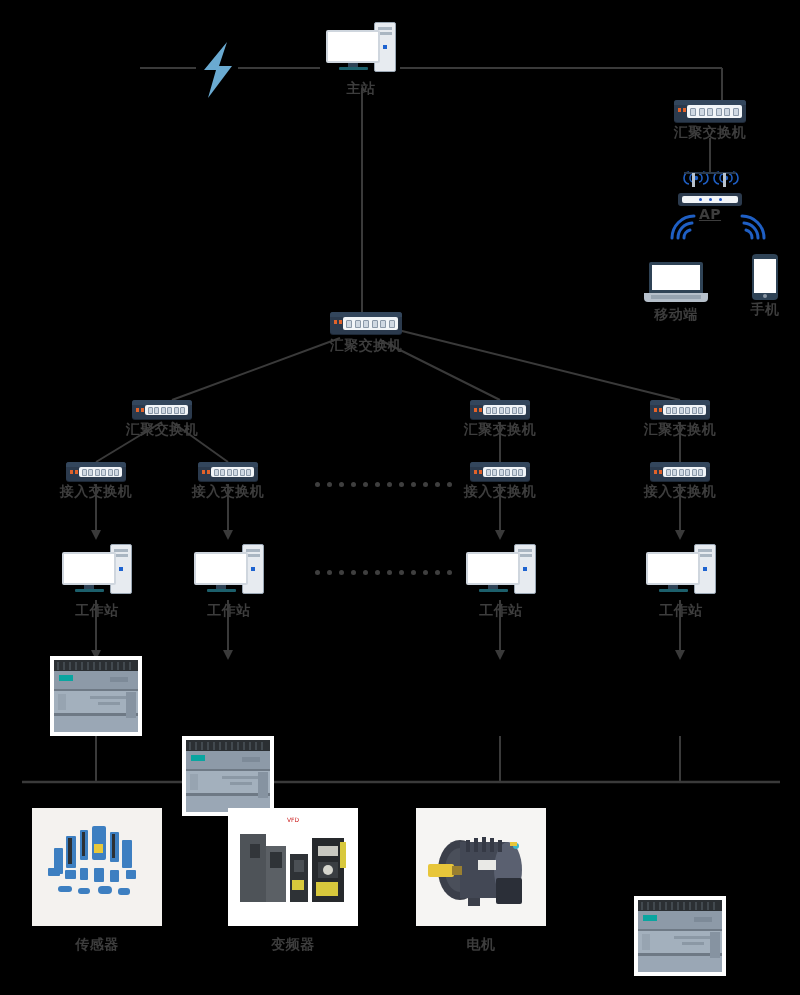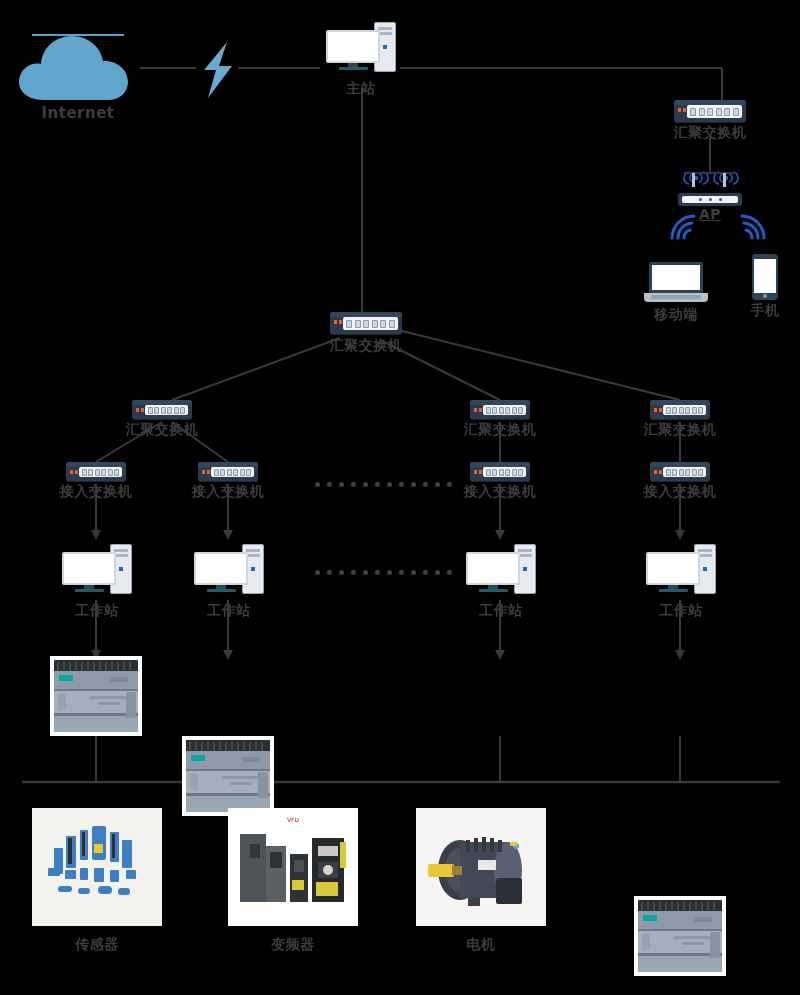--- a/index.html
+++ b/index.html
@@ -244,28 +244,20 @@
       <polygon points="228,540 223,530 233,530"></polygon>
       <polygon points="500,540 495,530 505,530"></polygon>
       <polygon points="680,540 675,530 685,530"></polygon>
       <polygon points="96,660 91,650 101,650"></polygon>
       <polygon points="228,660 223,650 233,650"></polygon>
       <polygon points="500,660 495,650 505,650"></polygon>
       <polygon points="680,660 675,650 685,650"></polygon>
     </g>
   </svg>
 
-  <div class="node cloud-wrap" style="left:8px; top:22px;">
-    <svg width="140" height="90" viewBox="0 0 140 90">
-      <line x1="24" y1="13" x2="116" y2="13" stroke="#5ba3cf" stroke-width="2"></line>
-      <path d="M36 78 C16 78 8 66 12 54 C15 45 24 40 33 42 C34 26 47 14 64 14
-               C80 14 93 25 95 39 C109 38 120 48 120 60 C120 71 111 78 100 78 Z" fill="#63a6cd"></path>
-    </svg>
-    <div class="lbl" style="left:0; top:85px; width:140px; font-size:15px; color:#3d3d3d;">Internet</div>
-  </div>
 
   <div class="node" style="left:194px; top:40px;">
     <svg width="50" height="60" viewBox="0 0 50 60">
       <polygon points="33,2 10,30 22,30 14,58 38,26 25,26" fill="#6aaad1"></polygon>
     </svg>
   </div>
 
   <div class="node" style="left:326px; top:22px;">
     <div class="pc">
       <div class="tower">
@@ -359,21 +351,21 @@
     </div>
     <div class="lbl" style="left:-13px; top:48px; width:90px;">移动端</div>
   </div>
 
   <div class="node" style="left:752px; top:254px;">
     <div class="phone">
       <div class="shell"></div>
         <div class="scr"></div>
         <div class="home"></div>
     </div>
-    <div class="lbl" style="left:-19px; top:50px; width:64px;">手机</div>
+    <div class="lbl" style="left:-19px; top:50px; width:64px;font-family:Liberation Mono, monospace;">手机</div>
   </div>
 
   <div class="node" style="left:330px; top:312px;">
     <div class="switch">
       <div class="body-top"></div>
       <div class="leds">
           <i></i>
           <i></i>
         </div>
       <div class="ports">

